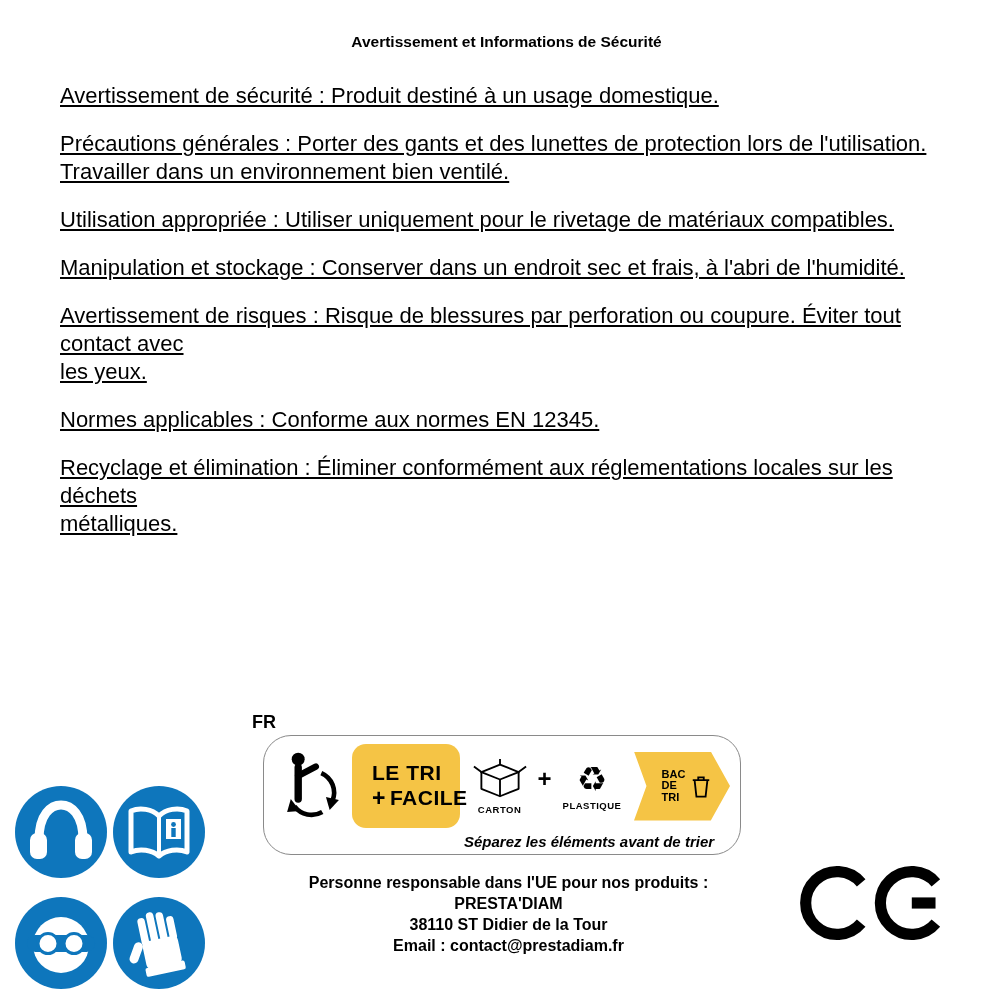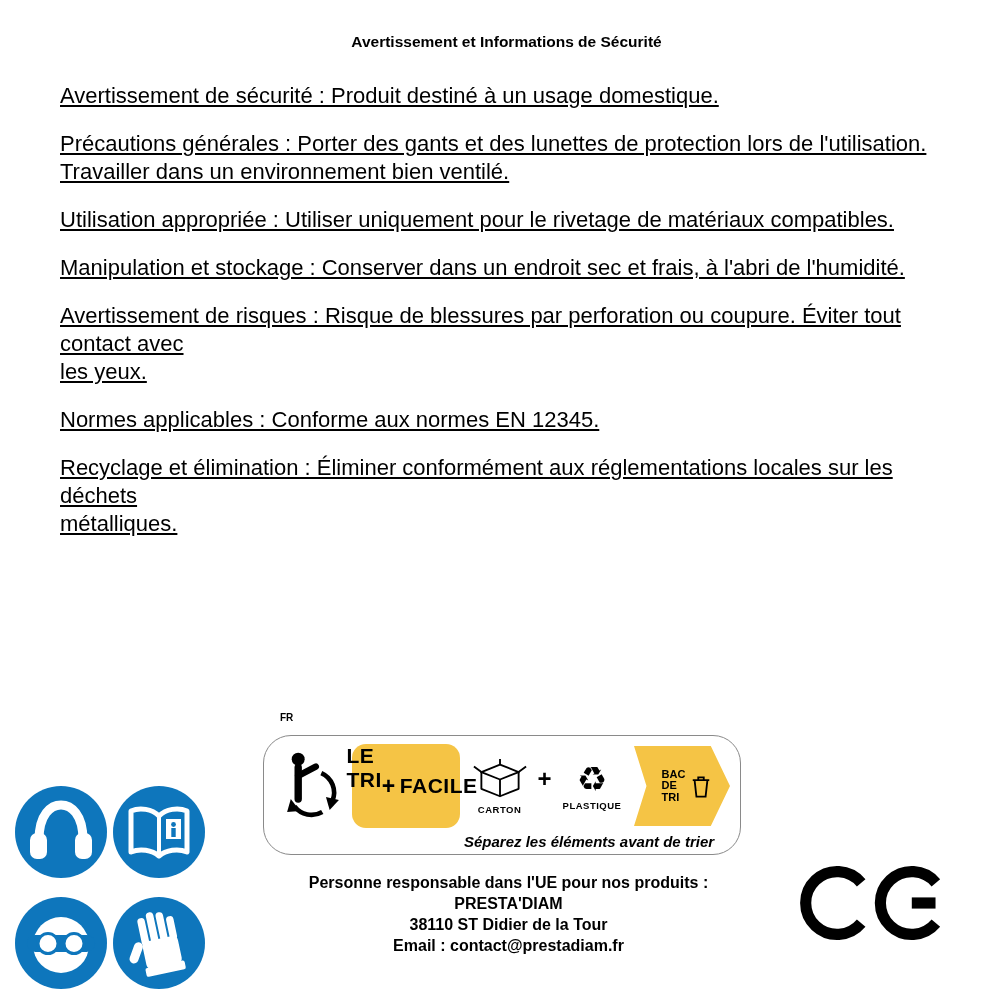--- a/index.html
+++ b/index.html
@@ -22,46 +22,46 @@
     position:absolute; left:15px; top:786px;
     display:grid; grid-template-columns:92px 92px; column-gap:6px; row-gap:19px;
   }
   .picto {
     width:92px; height:92px; border-radius:50%;
     background:var(--picto-blue, #0E76BC); overflow:hidden;
   }
   .picto svg { width:100%; height:100%; display:block; }
 
   
-  .fr-label { position:absolute; left:280px; top:712px; font-size:10px; font-weight:bold; }
+  .fr-label { position:absolute; left:252px; top:712px; font-size:18px; font-weight:bold; }
   .tri-box {
     position:absolute; left:263px; top:735px; width:478px; height:120px;
     border:1.5px solid #8a8a8a; border-radius:28px; background:#fff; box-sizing:border-box;
   }
   .tri-row {
     position:absolute; top:7px; left:12px; right:10px; height:86px;
     display:flex; align-items:center;
   }
   .triman { width:74px; height:80px; flex:0 0 auto; }
   .triman svg { width:100%; height:100%; display:block; }
   .tri-yellow {
     width:108px; height:84px; background:var(--tri-yellow, #F5C445);
-    border-radius:14px; display:flex; flex-direction:row; justify-content:center;
-    padding-left:12px; box-sizing:border-box; flex:0 0 auto; margin-left:2px;
+    border-radius:14px; display:flex; flex-direction:column; justify-content:center;
+    padding-left:20px; box-sizing:border-box; flex:0 0 auto; margin-left:2px;
   }
   .tri-line1, .tri-line2 { font-size:21px; font-weight:bold; letter-spacing:0.5px; }
   .tri-line2 { display:flex; align-items:center; gap:4px; }
   .tri-plus { font-size:23px; font-weight:bold; }
   .materials { flex:1; display:flex; align-items:center; justify-content:center; gap:11px; }
   .material { display:flex; flex-direction:column; align-items:center; gap:3px; }
   .material-label { font-size:9.5px; font-weight:bold; letter-spacing:0.5px; }
   .mat-plus { font-size:24px; font-weight:bold; margin-bottom:14px; }
   .recycle-glyph { font-size:34px; line-height:36px; font-family:"DejaVu Sans", sans-serif; }
   .bac-pennant {
-    flex:0 0 auto; width:96px; height:80px; background:var(--tri-yellow, #F5C445);
+    flex:0 0 auto; width:96px; height:69px; background:var(--tri-yellow, #F5C445);
     clip-path:polygon(0 0, 80% 0, 100% 50%, 80% 100%, 0 100%, 13% 50%);
     display:flex; align-items:center; justify-content:center; gap:5px;
     padding-left:10px; box-sizing:border-box;
   }
   .bac-text { font-size:11px; font-weight:800; line-height:11.5px; text-align:left; }
   .tri-tagline {
     position:absolute; left:190px; right:16px; bottom:4px; text-align:center;
     font-style:italic; font-weight:bold; font-size:15px;
   }
 

